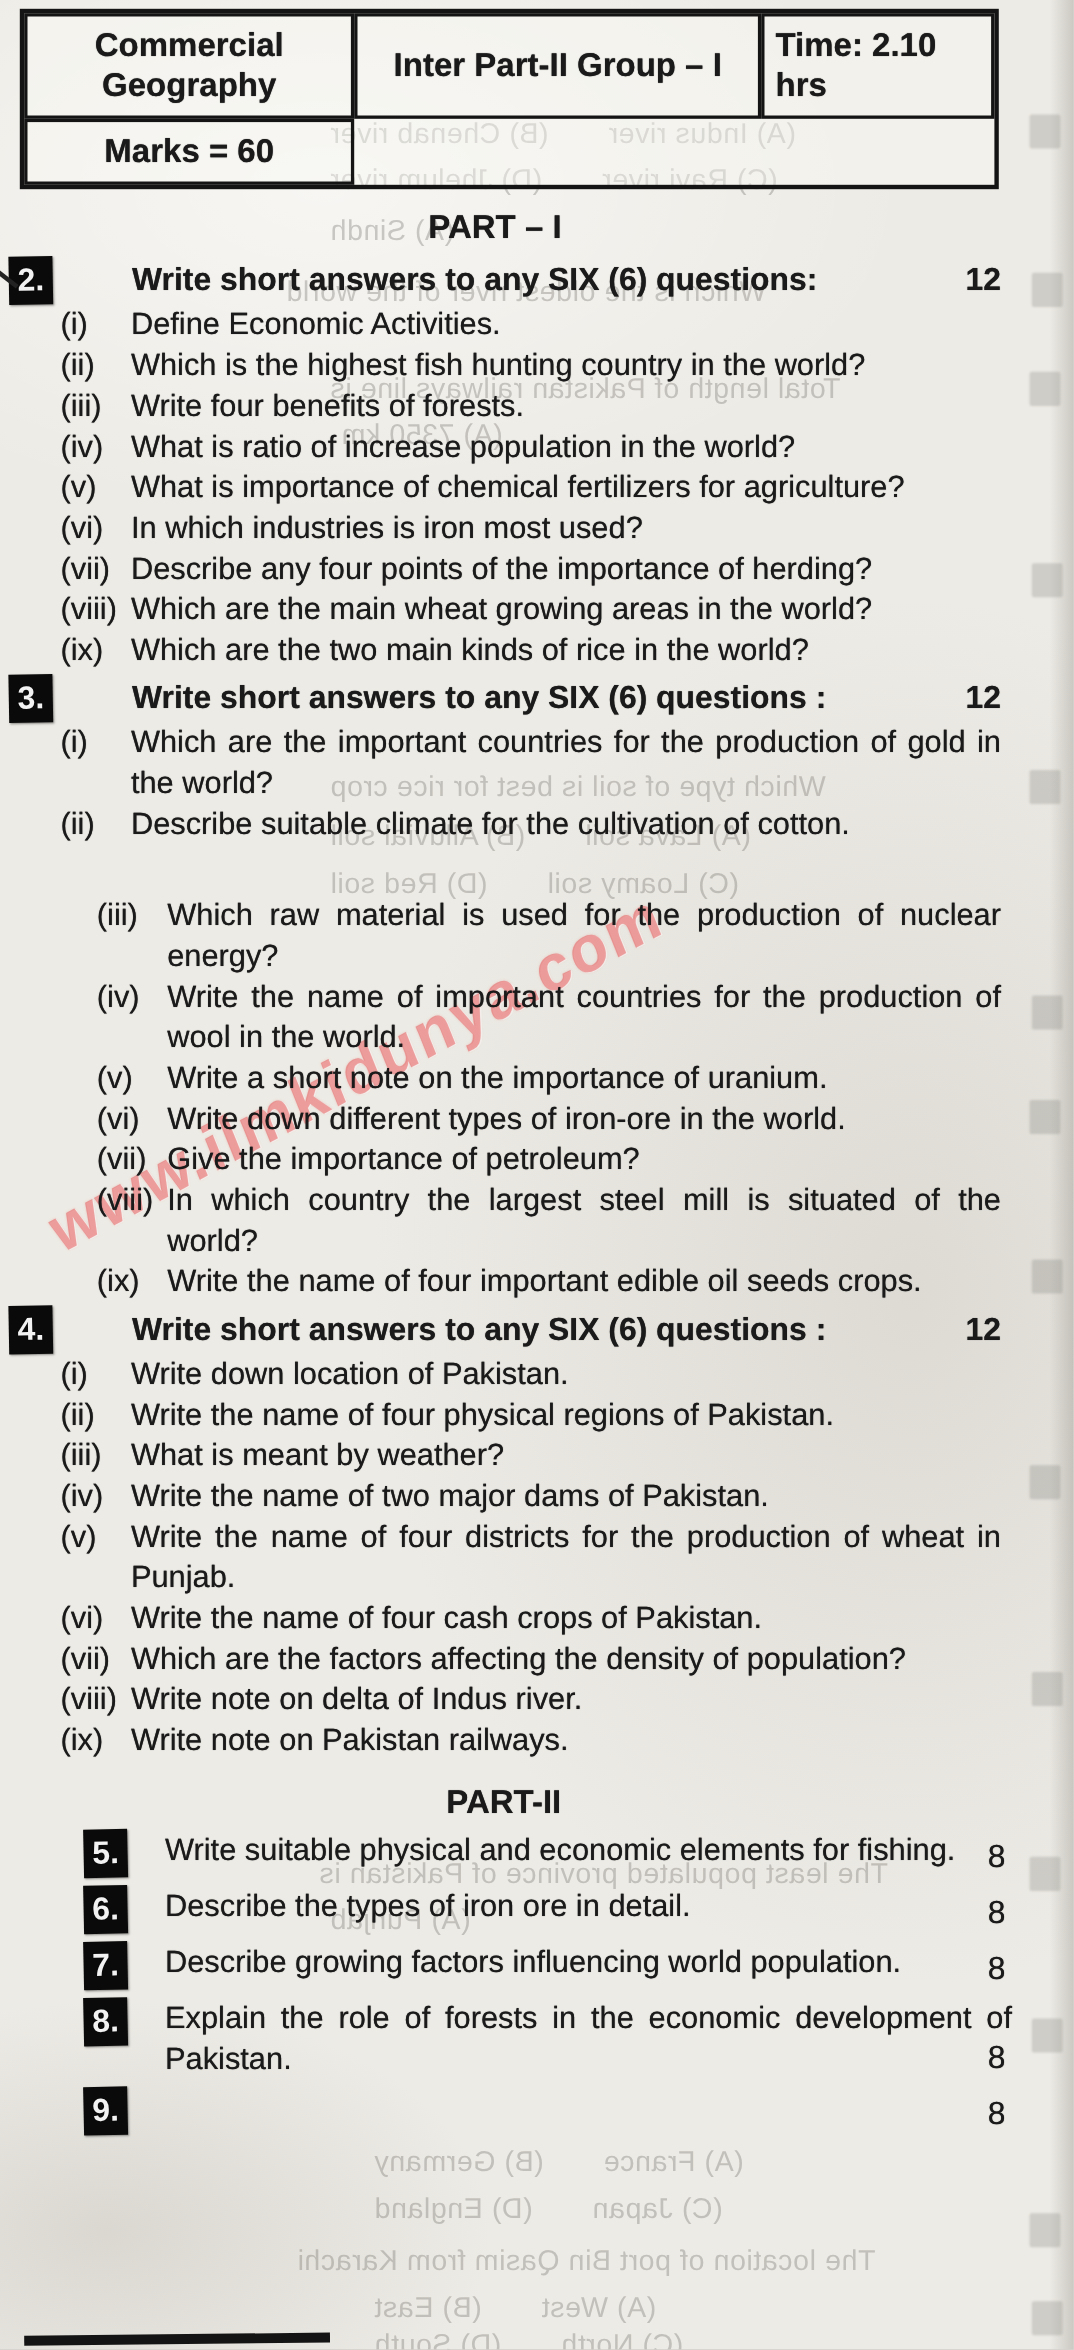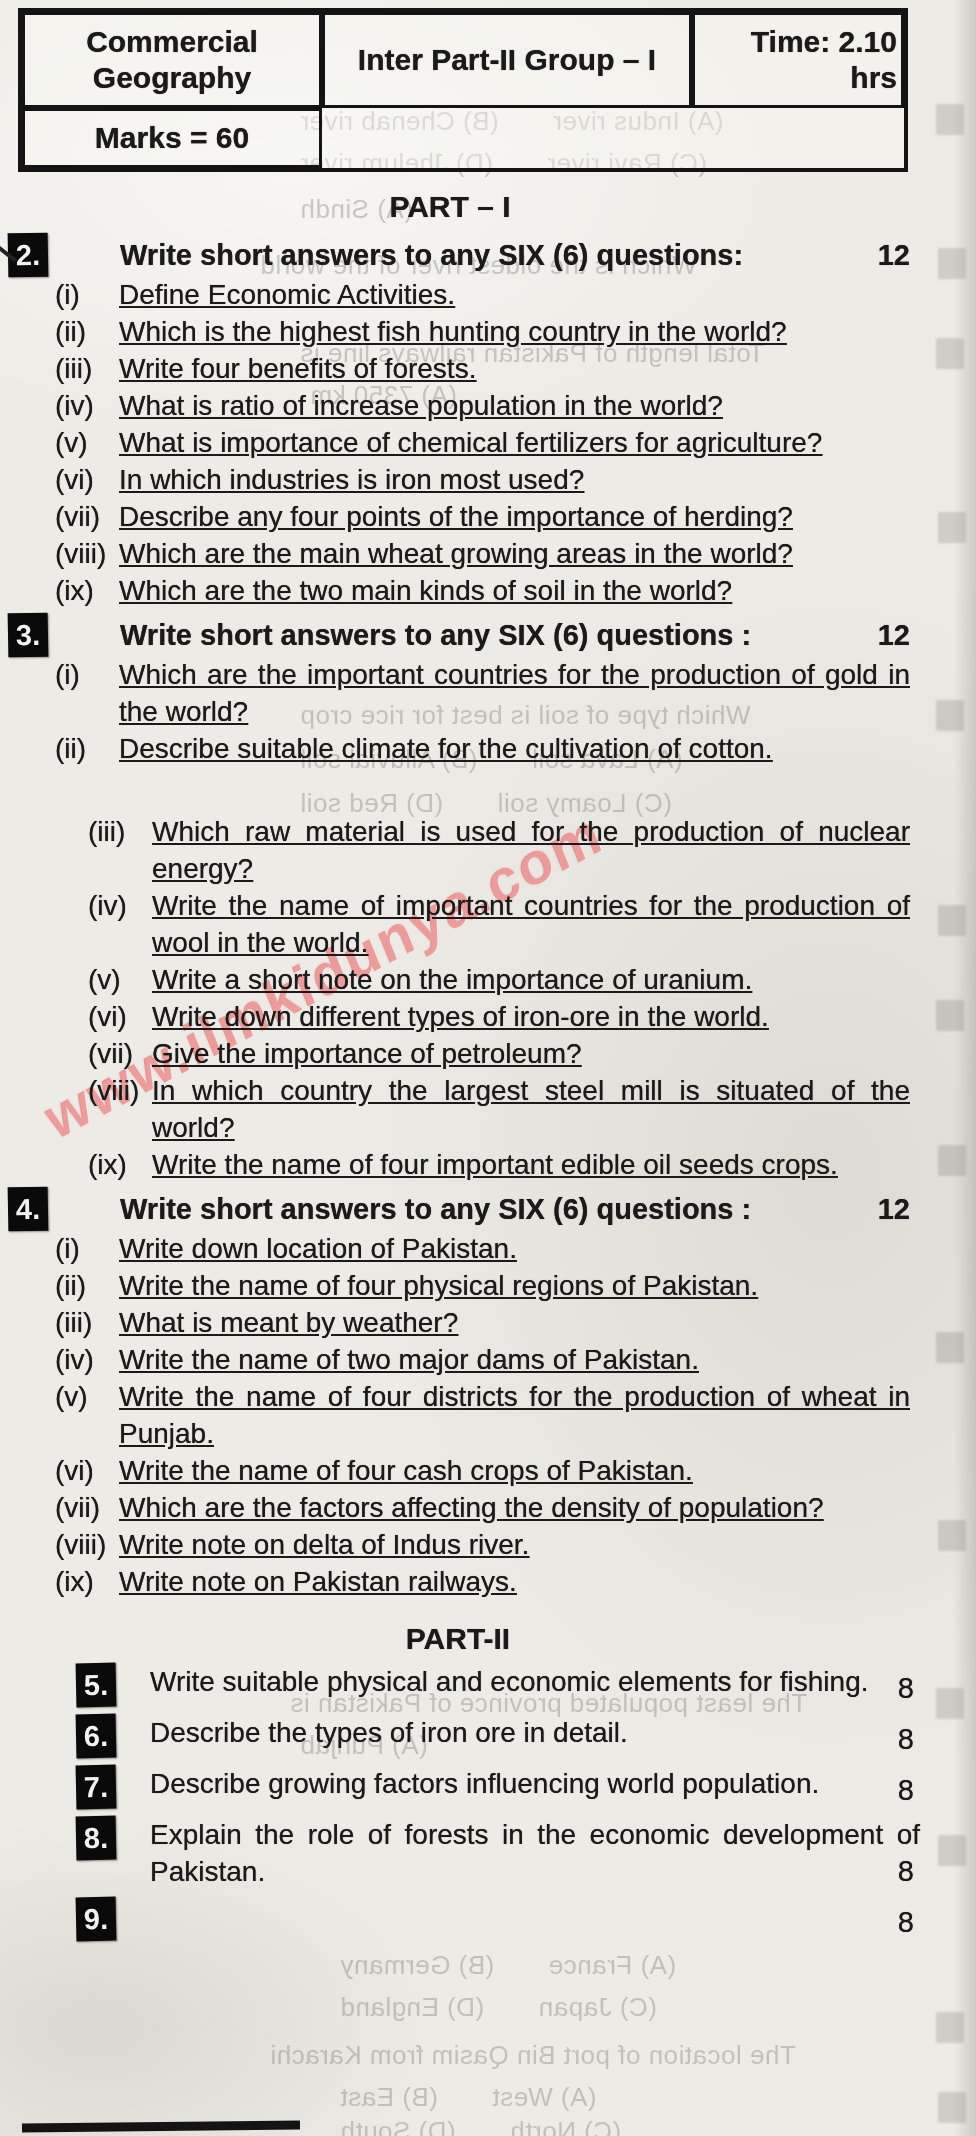--- a/index.html
+++ b/index.html
@@ -43,21 +43,21 @@
     display:grid;grid-template-columns:300px 370px 212px;grid-auto-rows:auto;
     border:4px solid #141414;margin:8px 0 0 18px;width:882px;background:rgba(250,249,246,.4);
   }
   .hcell{
     border:3px solid #141414;display:flex;align-items:center;justify-content:center;
     text-align:center;font-weight:bold;font-size:30px;line-height:36px;
     padding:6px 4px;text-shadow:0 0 .8px rgba(12,12,12,.85);
   }
   .hcell.r1{min-height:78px;}
   .hcell.r2{min-height:42px;}
-  .hcell.left{justify-content:flex-start;text-align:right;padding-left:10px;}
+  .hcell.left{justify-content:flex-start;text-align:left;padding-left:10px;}
   
   .part-title{
     text-align:center;font-weight:bold;font-size:30px;
     margin:16px 0 10px 0;transform:translateX(-38px);
     text-shadow:0 0 .8px rgba(12,12,12,.85);
   }
   .part-title.p2{margin:20px 0 6px 0;transform:translateX(-30px);}
   
   .sec{margin-bottom:6px;}
   .sec-head{position:relative;padding:2px 100px 2px 120px;font-weight:bold;font-size:29px;}
@@ -65,21 +65,21 @@
     width:40px;height:44px;background:#0a0a0a;color:#f2f2f2;
     display:flex;align-items:center;justify-content:center;
     font-weight:bold;font-size:29px;box-shadow:1px 1px 2px rgba(0,0,0,.4);
   }
   .sec-head .qbox{position:absolute;left:8px;top:-2px;transform:rotate(-1deg);}
   .marks{position:absolute;right:66px;top:2px;font-weight:bold;}
   
   .items{padding:0 66px 0 55px;}
   .item{display:flex;}
   .item .n{flex:0 0 64px;}
-  .item .t{flex:1;text-align:justify;text-decoration:underline;}
+  .item .t{flex:1;text-align:justify;}
   .item.b .n{margin-left:33px;}
   .item.gap{margin-top:46px;}
   
   .note{margin:4px 0 8px 18px;font-weight:bold;font-size:29px;}
   .p2item{position:relative;padding:0 56px 0 150px;margin-bottom:7px;min-height:44px;}
   .p2item .qbox{position:absolute;left:76px;top:0;transform:rotate(-1.2deg);}
   .p2item .t{display:block;text-align:justify;width:770px;}
   .p2item .marks{right:62px;top:auto;bottom:0;font-weight:normal;font-size:29px;}
   
   .bottom-bar{position:absolute;left:22px;top:2122px;width:278px;height:9px;
@@ -173,21 +173,21 @@
         <div class="item">
             <span class="n">(vii)</span>
             <span class="t">Describe any four points of the importance of herding?</span>
           </div>
         <div class="item">
             <span class="n">(viii)</span>
             <span class="t">Which are the main wheat growing areas in the world?</span>
           </div>
         <div class="item">
             <span class="n">(ix)</span>
-            <span class="t">Which are the two main kinds of soil in the world?</span>
+            <span class="t">Which are the two main kinds of rice in the world?</span>
           </div>
       </div>
     </div>
 
     <div class="sec">
       <div class="sec-head ink">
         <span class="qbox">3.</span>
         <span>Write short answers to any SIX (6) questions :</span>
         <span class="marks">12</span>
       </div>

